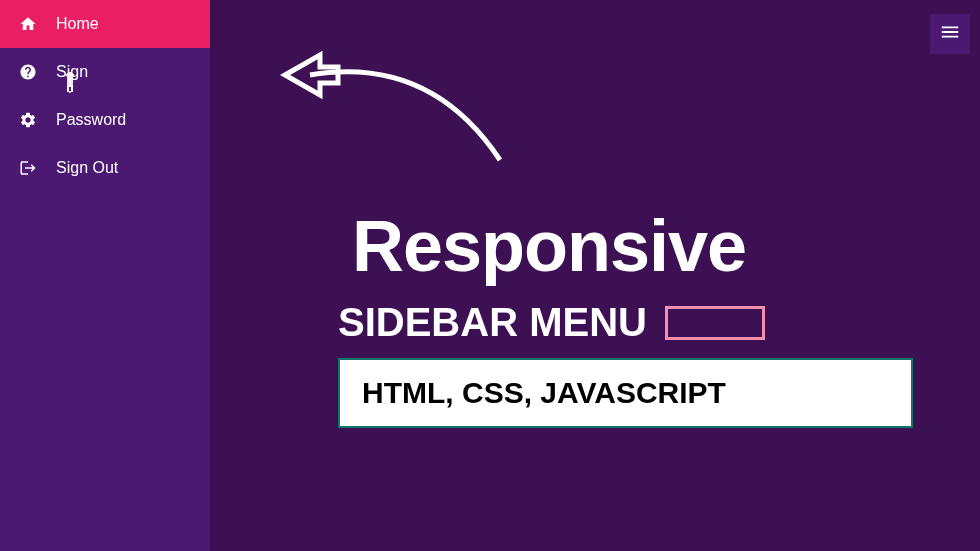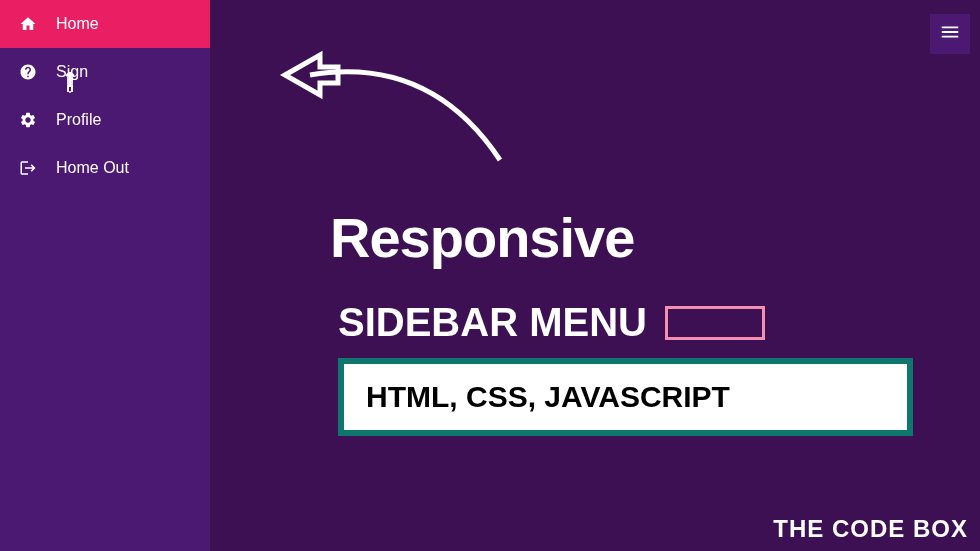--- a/index.html
+++ b/index.html
@@ -70,22 +70,22 @@
     }
     .arrow {
       position: absolute;
       top: 45px;
       left: 270px;
       pointer-events: none;
     }
     .title {
       position: absolute;
       top: 205px;
-      left: 330px;
-      font-size: 56px;
+      left: 352px;
+      font-size: 72px;
       font-weight: 900;
       color: #fff;
       letter-spacing: -1px;
     }
     .subtitle-row {
       position: absolute;
       top: 300px;
       left: 338px;
       display: flex;
       align-items: center;
@@ -100,21 +100,21 @@
     .pink-box {
       width: 100px;
       height: 34px;
       border: 3px solid #f48fb1;
     }
     .tech-box {
       position: absolute;
       top: 358px;
       left: 338px;
       background: #fff;
-      border: 6px solid #0f766e;
+      border: 2px solid #0f766e;
       padding: 16px 22px;
       font-size: 30px;
       font-weight: 900;
       color: #000;
       width: 575px;
     }
     .brand {
       position: absolute;
       bottom: 8px;
       right: 12px;
@@ -151,29 +151,29 @@
           </svg>
       </span>
       <span>Sign</span>
     </div>
     <div class="sidebar-item">
       <span class="sidebar-icon">
         <svg viewBox="0 0 24 24" width="18" height="18">
             <path d="M19.14 12.94c.04-.3.06-.61.06-.94 0-.32-.02-.64-.07-.94l2.03-1.58c.18-.14.23-.41.12-.61l-1.92-3.32c-.12-.22-.37-.29-.59-.22l-2.39.96c-.5-.38-1.03-.7-1.62-.94l-.36-2.54c-.04-.24-.24-.41-.48-.41h-3.84c-.24 0-.43.17-.47.41l-.36 2.54c-.59.24-1.13.57-1.62.94l-2.39-.96c-.22-.08-.47 0-.59.22L2.74 8.87c-.12.21-.08.47.12.61l2.03 1.58c-.05.3-.09.63-.09.94s.02.64.07.94l-2.03 1.58c-.18.14-.23.41-.12.61l1.92 3.32c.12.22.37.29.59.22l2.39-.96c.5.38 1.03.7 1.62.94l.36 2.54c.05.24.24.41.48.41h3.84c.24 0 .44-.17.47-.41l.36-2.54c.59-.24 1.13-.56 1.62-.94l2.39.96c.22.08.47 0 .59-.22l1.92-3.32c.12-.22.07-.47-.12-.61l-2.01-1.58zM12 15.6c-1.98 0-3.6-1.62-3.6-3.6s1.62-3.6 3.6-3.6 3.6 1.62 3.6 3.6-1.62 3.6-3.6 3.6z"></path>
           </svg>
       </span>
-      <span>Profile</span>
+      <span>Password</span>
     </div>
     <div class="sidebar-item">
       <span class="sidebar-icon">
         <svg viewBox="0 0 24 24" width="18" height="18">
             <path d="M17 7l-1.41 1.41L18.17 11H8v2h10.17l-2.58 2.58L17 17l5-5zM4 5h8V3H4c-1.1 0-2 .9-2 2v14c0 1.1.9 2 2 2h8v-2H4V5z"></path>
           </svg>
       </span>
-      <span>Home Out</span>
+      <span>Sign Out</span>
     </div>
   </div>
 
   <div class="hamburger-btn">
     <span>
       <svg viewBox="0 0 24 24" width="22" height="22">
           <path d="M3 18h18v-2H3v2zm0-5h18v-2H3v2zm0-7v2h18V6H3z"></path>
         </svg>
     </span>
   </div>
@@ -185,21 +185,20 @@
 
   <div class="title">Responsive</div>
 
   <div class="subtitle-row">
     <div class="subtitle">SIDEBAR MENU</div>
     <div class="pink-box"></div>
   </div>
 
   <div class="tech-box">HTML, CSS, JAVASCRIPT</div>
 
-  <div class="brand">THE CODE BOX</div>
 
   <svg class="cursor" width="20" height="24">
     <path d="M 8 0 L 8 14 M 4 4 L 8 0 L 12 4 M 5 14 L 11 14 M 6 14 L 6 20 M 10 14 L 10 20" stroke="#fff" stroke-width="2" fill="none"></path>
     <circle cx="8" cy="20" r="1" fill="#fff"></circle>
     <path d="M 8 2 C 6 2 5 4 5 6 L 5 12 C 5 13 6 14 8 14 C 10 14 11 13 11 12 L 11 6 C 11 4 10 2 8 2" fill="#fff" opacity="0.9"></path>
     <rect x="7" y="0" width="2" height="6" fill="#fff"></rect>
   </svg>
 
 </div>
 

